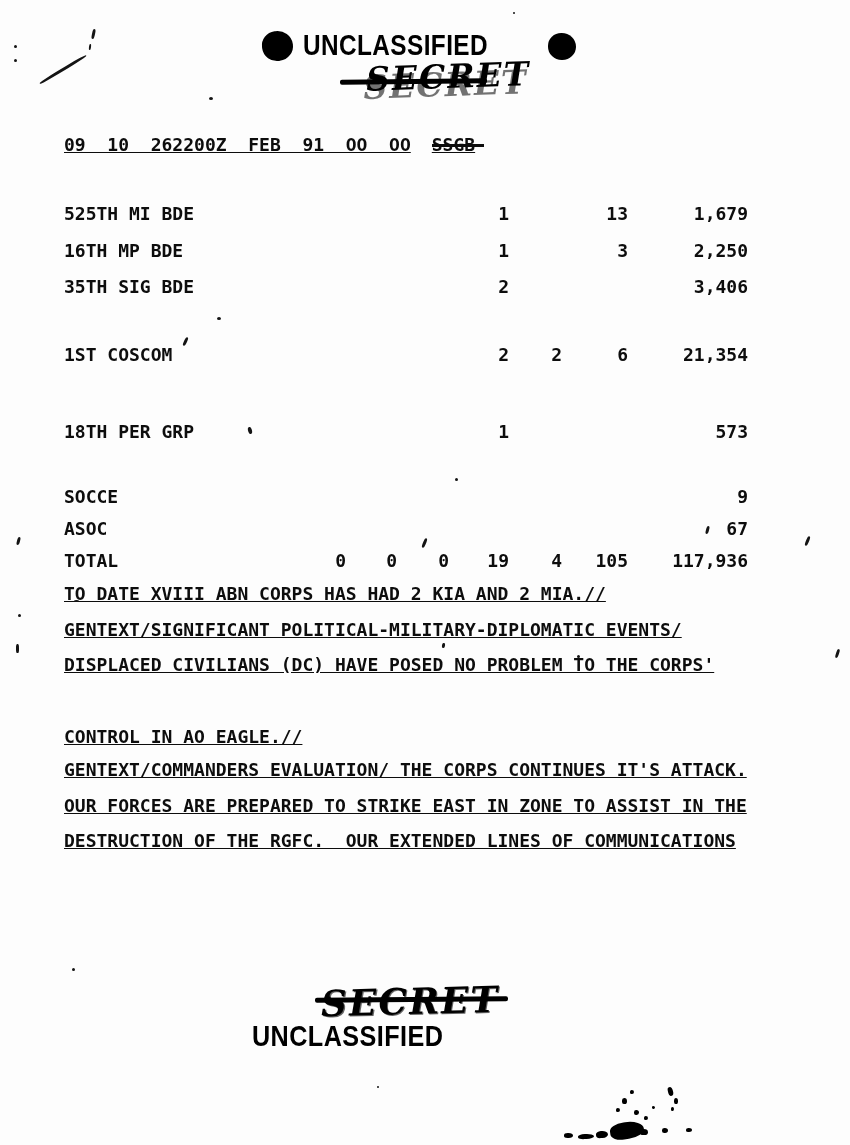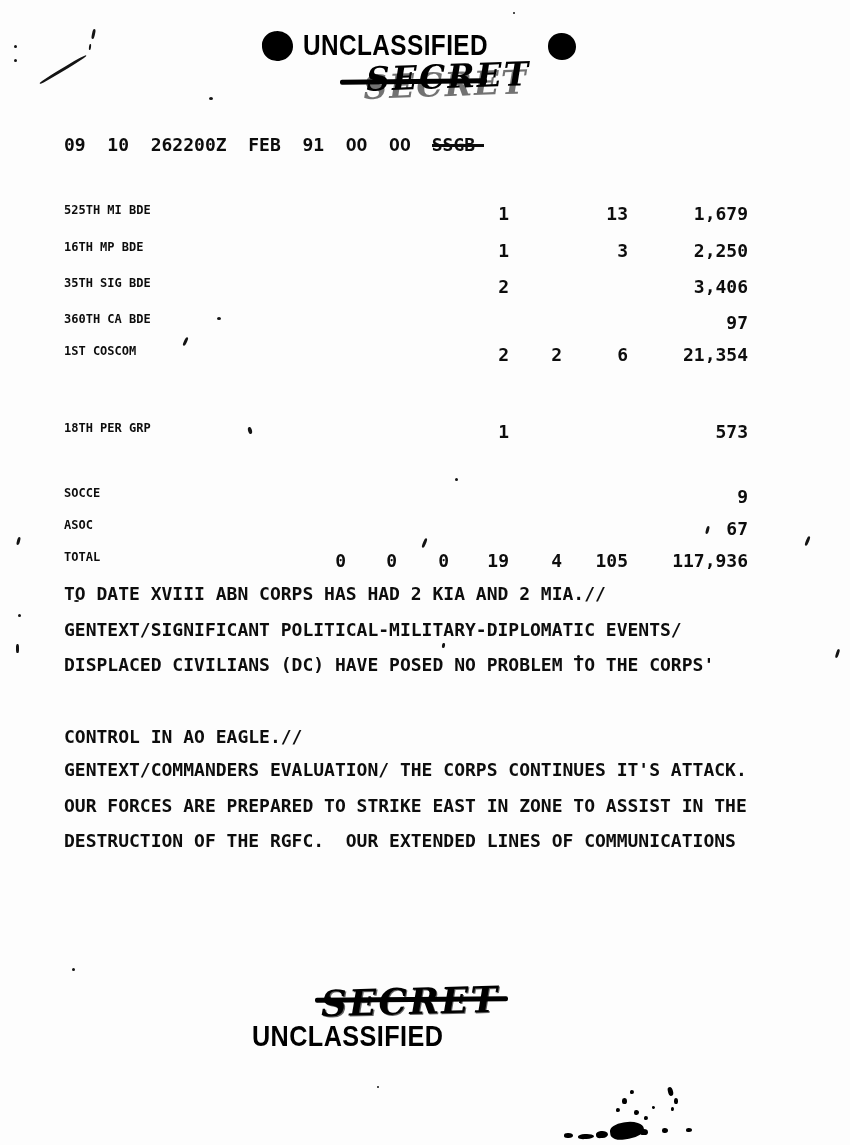--- a/index.html
+++ b/index.html
@@ -5,24 +5,24 @@
   html,body{margin:0;padding:0;background:#888;}
   .page{
     position:relative; width:850px; height:1145px; margin:0 auto;
     background:#fdfdfd; overflow:hidden;
     font-family:"DejaVu Sans Mono","Liberation Mono",monospace;
     color:#0d0d0d;
   }
   
   .tw{
     position:absolute; left:64px; font-size:18px; font-weight:700;
-    line-height:22px; white-space:pre; letter-spacing:0;
+    line-height:22px; white-space:pre; letter-spacing:0;text-decoration:underline;
   }
   .row{position:absolute; left:0; top:0; width:850px; height:24px;}
-  .row .label{position:absolute; left:64px; font-size:12px; font-weight:700; white-space:pre;}
+  .row .label{position:absolute; left:64px; font-size:18px; font-weight:700; white-space:pre;}
   .cell{position:absolute; top:0; width:120px; text-align:right; font-size:18px; font-weight:700; white-space:pre;}
   .col1{left:226px}.col2{left:277px}.col3{left:329px}.col4{left:389px}
   .col5{left:442px}.col6{left:508px}.col7{left:628px}
   
   .uncl{
     position:absolute; font-family:"Liberation Sans",sans-serif; font-weight:700;
     color:#000; line-height:1; letter-spacing:0.5px;
     transform:scaleX(0.84); transform-origin:left top; white-space:pre;
   }
   .uncl-top{left:303px; top:31px; font-size:29px;}
@@ -74,24 +74,20 @@
   <div class="row" style="top:240px">
     <span class="label">16TH MP BDE</span>
     <span class="cell col4">1</span>
     <span class="cell col6">3</span>
     <span class="cell col7">2,250</span>
   </div>
   <div class="row" style="top:276px">
     <span class="label">35TH SIG BDE</span>
     <span class="cell col4">2</span>
     <span class="cell col7">3,406</span>
-  </div>
-  <div class="row" style="top:312px">
-    <span class="label">360TH CA BDE</span>
-    <span class="cell col7">97</span>
   </div>
   <div class="row" style="top:344px">
     <span class="label">1ST COSCOM</span>
     <span class="cell col4">2</span>
     <span class="cell col5">2</span>
     <span class="cell col6">6</span>
     <span class="cell col7">21,354</span>
   </div>
   <div class="row" style="top:421px">
     <span class="label">18TH PER GRP</span>

